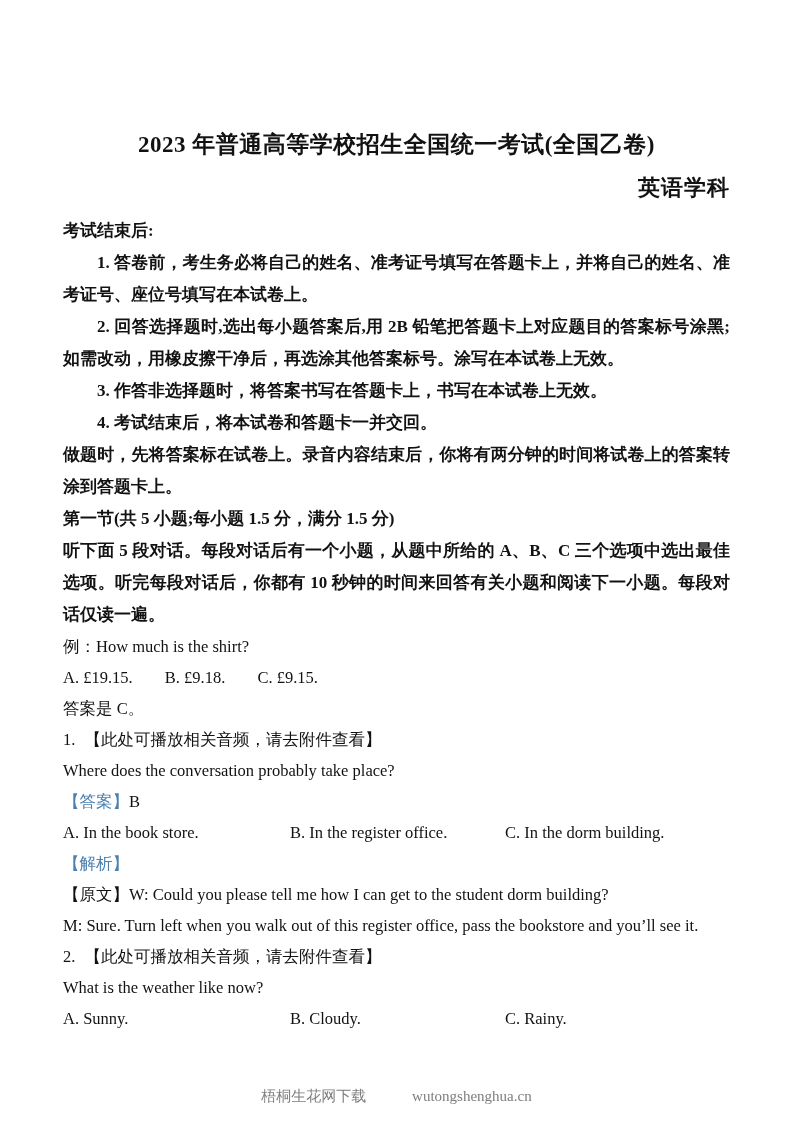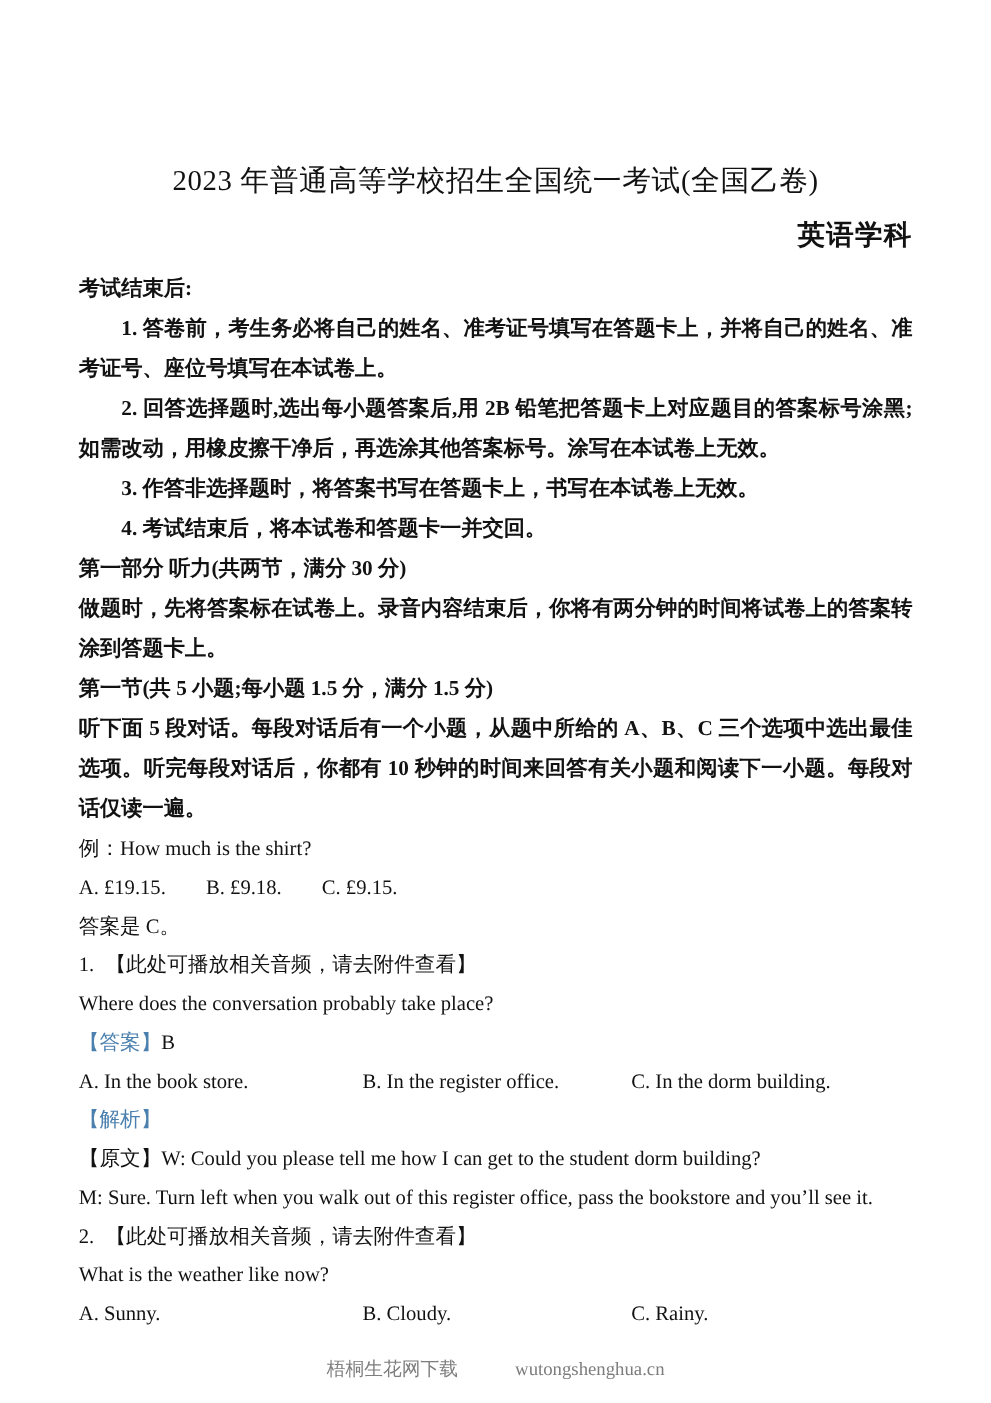--- a/index.html
+++ b/index.html
@@ -7,21 +7,21 @@
     position:relative;
     width:793px;height:1122px;
     background:#ffffff;
     color:#121212;
     font-family:"Liberation Serif","DejaVu Serif",serif;
     overflow:hidden;
     margin:0 auto;
   }
   .content{padding:130px 63px 0 63px;}
   .doc-title{
-    font-size:23px;font-weight:400;line-height:30px;
+    font-size:23px;font-weight:700;line-height:30px;
     text-align:center;margin:0 0 13px 0;letter-spacing:.5px;
   }
   .doc-subtitle{
     font-size:22px;font-weight:700;line-height:30px;
     text-align:right;margin:0 0 12px 0;letter-spacing:1px;
   }
   .cjk{font-size:17px;line-height:32px;margin:0;font-weight:700;}
   .indent{text-indent:2em;}
   .just{text-align:justify;}
   .body-line{font-size:16.5px;line-height:31px;margin:0;font-weight:400;}
@@ -43,21 +43,20 @@
 
     <p class="doc-title">2023 年普通高等学校招生全国统一考试(全国乙卷)</p>
     <p class="doc-subtitle">英语学科</p>
 
     <p class="cjk">考试结束后:</p>
     <p class="cjk indent just">1. 答卷前，考生务必将自己的姓名、准考证号填写在答题卡上，并将自己的姓名、准考证号、座位号填写在本试卷上。</p>
     <p class="cjk indent just">2. 回答选择题时,选出每小题答案后,用 2B 铅笔把答题卡上对应题目的答案标号涂黑;如需改动，用橡皮擦干净后，再选涂其他答案标号。涂写在本试卷上无效。</p>
     <p class="cjk indent">3. 作答非选择题时，将答案书写在答题卡上，书写在本试卷上无效。</p>
     <p class="cjk indent">4. 考试结束后，将本试卷和答题卡一并交回。</p>
 
-    <p class="cjk">第一部分 听力(共两节，满分 30 分)</p>
     <p class="cjk just">做题时，先将答案标在试卷上。录音内容结束后，你将有两分钟的时间将试卷上的答案转涂到答题卡上。</p>
 
     <p class="cjk">第一节(共 5 小题;每小题 1.5 分，满分 1.5 分)</p>
     <p class="cjk just">听下面 5 段对话。每段对话后有一个小题，从题中所给的 A、B、C 三个选项中选出最佳选项。听完每段对话后，你都有 10 秒钟的时间来回答有关小题和阅读下一小题。每段对话仅读一遍。</p>
 
     <p class="body-line">例：How much is the shirt?</p>
     <p class="body-line ex-opts">
       <span>A. £19.15.</span>
       <span>B. £9.18.</span>
       <span>C. £9.15.</span>

